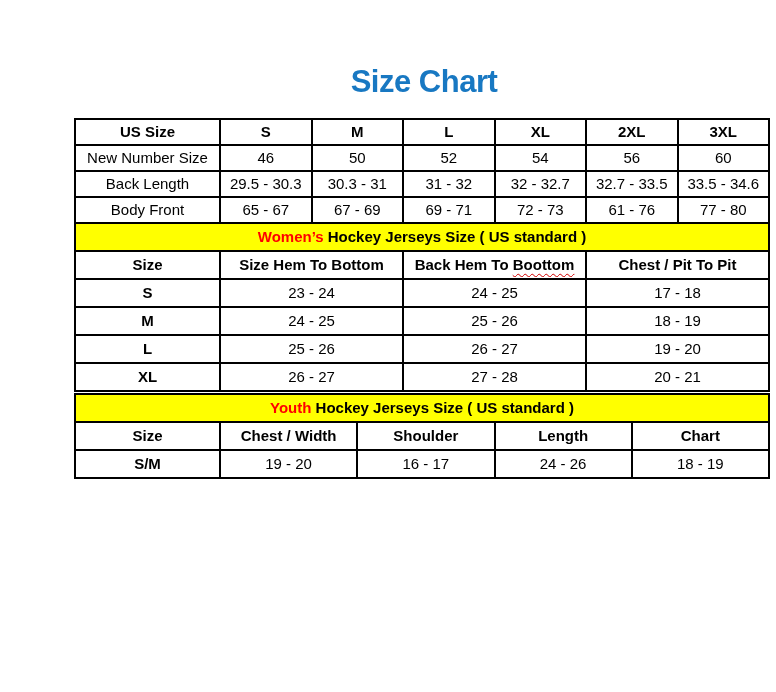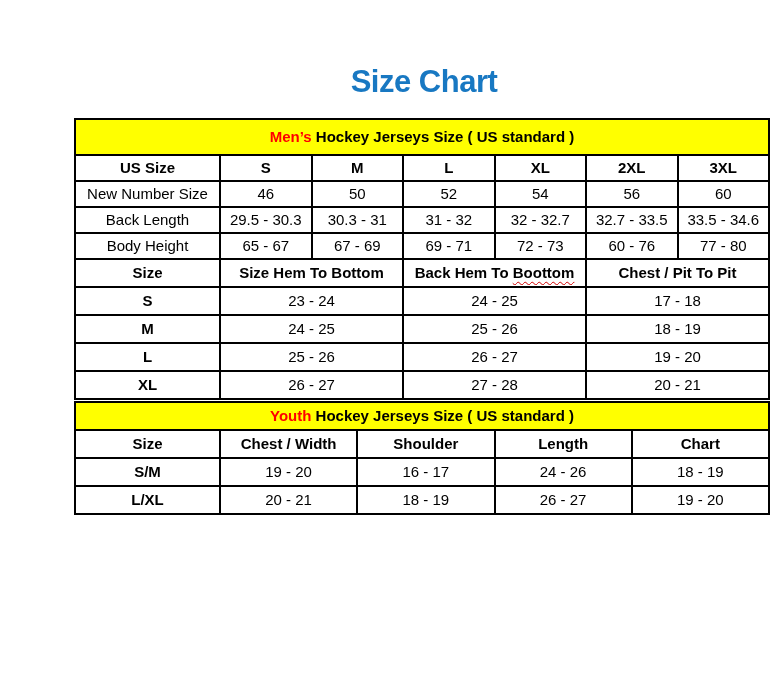--- a/index.html
+++ b/index.html
@@ -79,23 +79,20 @@
 
   <div class="tables-wrap">
 
     <table class="size-table mens-table">
       <colgroup>
           <col class="c-label">
           <col span="6">
         </colgroup>
       <tbody>
       <tr>
-        <td class="banner-cell" colspan="7"><span class="hl">Men’s</span> <span>Hockey Jerseys Size ( US standard )</span></td>
-      </tr>
-      <tr>
         <th class="col-header">US Size</th>
         <th class="col-header">S</th>
         <th class="col-header">M</th>
         <th class="col-header">L</th>
         <th class="col-header">XL</th>
         <th class="col-header">2XL</th>
         <th class="col-header">3XL</th>
       </tr>
       <tr>
         <td class="row-label-reg">New Number Size</td>
@@ -109,37 +106,40 @@
       <tr>
         <td class="row-label-reg">Back Length</td>
         <td class="val">29.5 - 30.3</td>
         <td class="val">30.3 - 31</td>
         <td class="val">31 - 32</td>
         <td class="val">32 - 32.7</td>
         <td class="val">32.7 - 33.5</td>
         <td class="val">33.5 - 34.6</td>
       </tr>
       <tr>
-        <td class="row-label-reg">Body Height</td>
+        <td class="row-label-reg">Body Front</td>
         <td class="val">65 - 67</td>
         <td class="val">67 - 69</td>
         <td class="val">69 - 71</td>
         <td class="val">72 - 73</td>
-        <td class="val">60 - 76</td>
+        <td class="val">61 - 76</td>
         <td class="val">77 - 80</td>
       </tr>
       </tbody>
     </table>
 
     <table class="size-table womens-table">
       <colgroup>
           <col class="c-label">
           <col span="3">
         </colgroup>
       <tbody>
+      <tr>
+        <td class="banner-cell" colspan="4"><span class="hl">Women’s</span> <span>Hockey Jerseys Size ( US standard )</span></td>
+      </tr>
       <tr>
         <th class="col-header">Size</th>
         <th class="col-header">Size Hem To Bottom</th>
         <th class="col-header"><span>Back Hem To</span> <span class="squiggle">Boottom</span></th>
         <th class="col-header">Chest / Pit To Pit</th>
       </tr>
       <tr>
         <td class="row-label-bold">S</td>
         <td class="val">23 - 24</td>
         <td class="val">24 - 25</td>
@@ -182,24 +182,17 @@
         <th class="col-header">Length</th>
         <th class="col-header">Chart</th>
       </tr>
       <tr>
         <td class="row-label-bold">S/M</td>
         <td class="val">19 - 20</td>
         <td class="val">16 - 17</td>
         <td class="val">24 - 26</td>
         <td class="val">18 - 19</td>
       </tr>
-      <tr>
-        <td class="row-label-bold">L/XL</td>
-        <td class="val">20 - 21</td>
-        <td class="val">18 - 19</td>
-        <td class="val">26 - 27</td>
-        <td class="val">19 - 20</td>
-      </tr>
       </tbody>
     </table>
 
   </div>
 </div>
 
 </body></html>

